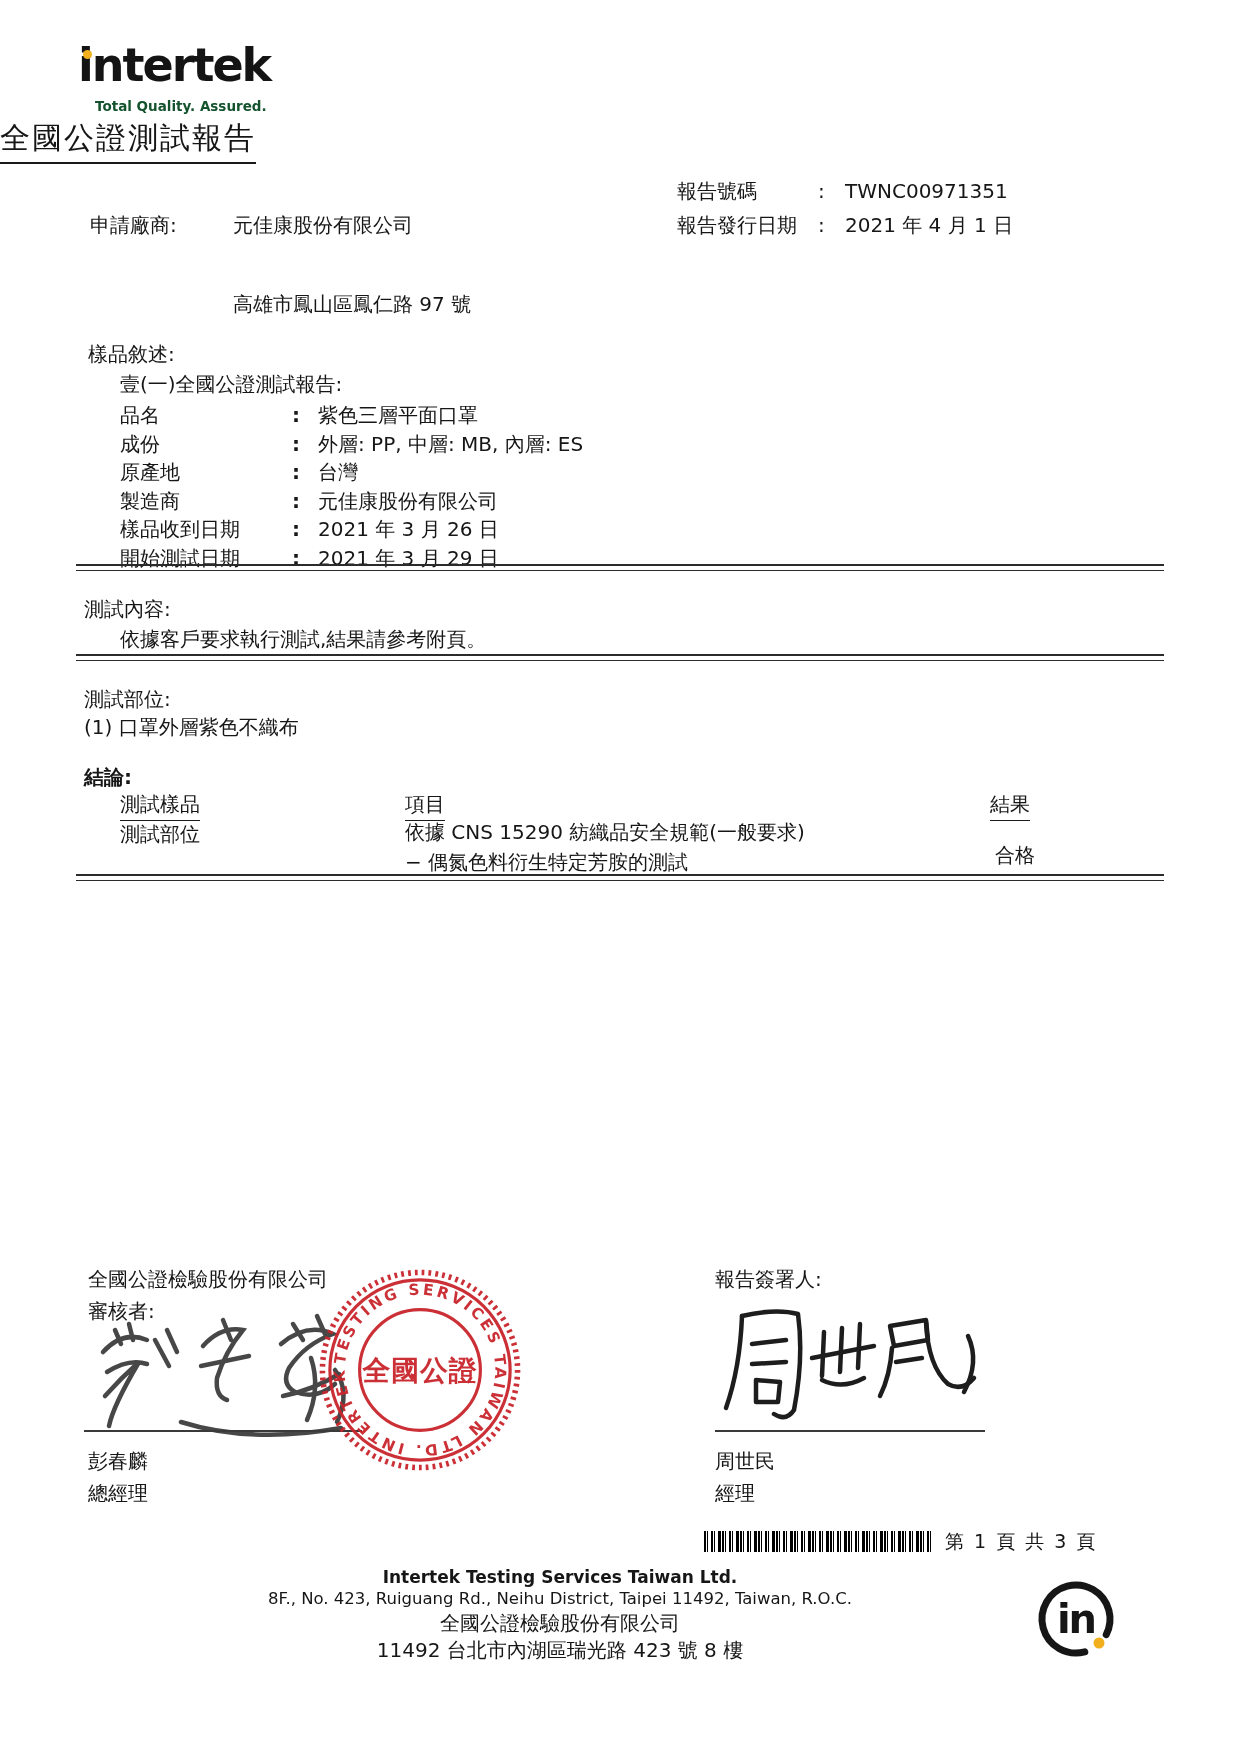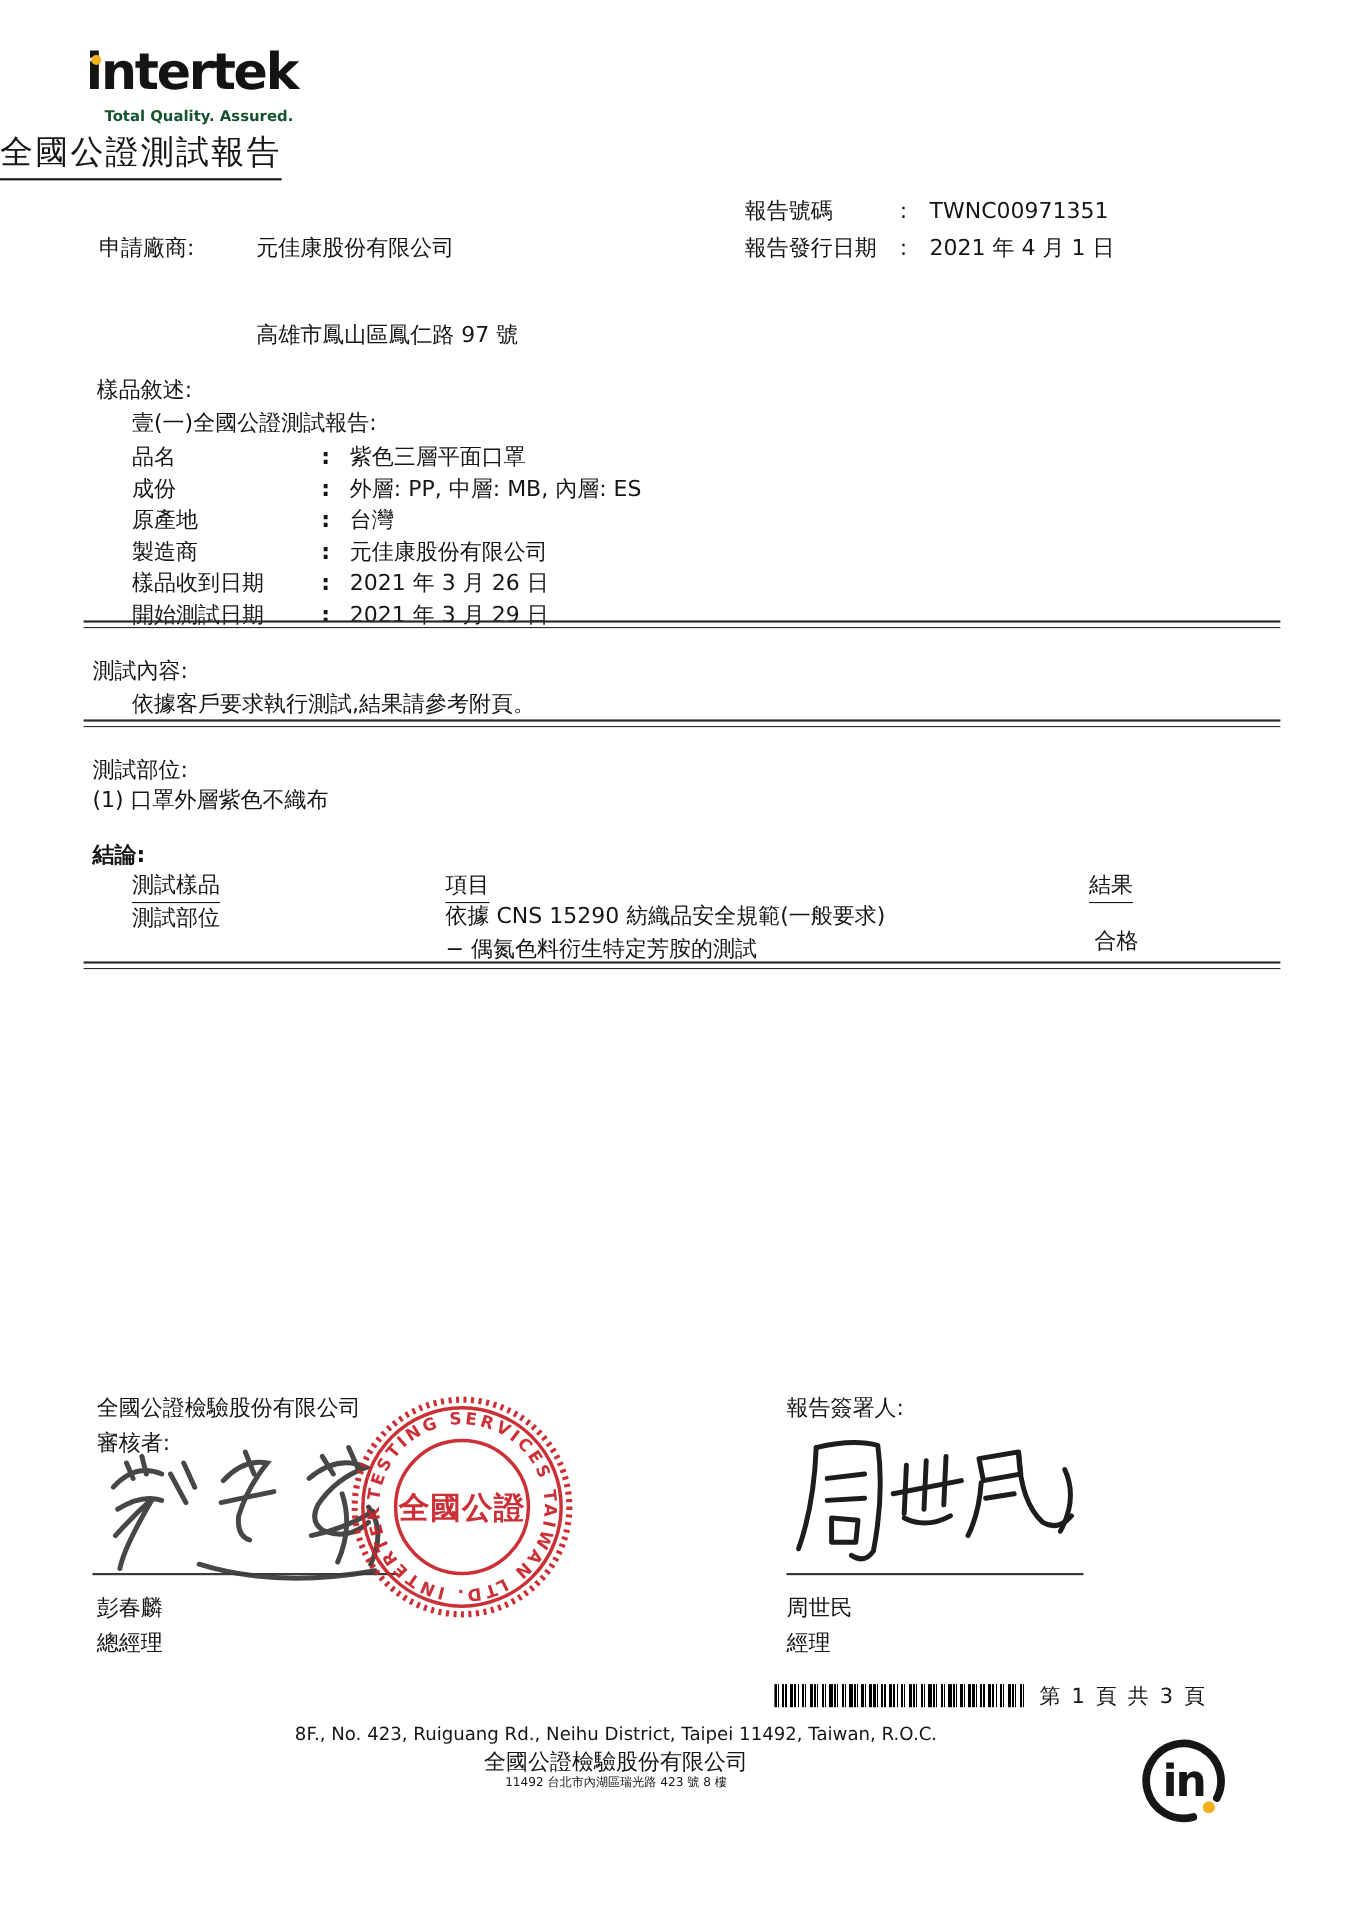--- a/index.html
+++ b/index.html
@@ -62,21 +62,21 @@
   .stamp{left:315px;top:1265px;opacity:.95;}
   
   .barcode{left:704px;top:1531px;width:228px;height:21px;
     background:repeating-linear-gradient(90deg,#000 0 2px,#fff 2px 3px,#000 3px 4px,#fff 4px 7px,#000 7px 9px,#fff 9px 10px,#000 10px 11px,#fff 11px 14px,#000 14px 17px,#fff 17px 18px);}
   .pageinfo{left:945px;top:1529px;font-size:19px;letter-spacing:2px;}
   
   .footer{left:0;top:1566px;width:1120px;text-align:center;line-height:1.32;}
   .f1{font-size:17px;font-weight:bold;}
   .f2{font-size:16.5px;}
   .f3{font-size:20px;}
-  .f4{font-size:11px;}
+  .f4{font-size:20px;}
   .f5{font-size:16px;}
   .roundel{left:1033px;top:1576px;}
 </style>
 </head>
 <body>
 
 <div class="page">
 
   <div class="abs logo">
     <span>intertek</span>
@@ -218,20 +218,21 @@
 
   <div class="abs t20 so-lname">彭春麟</div>
   <div class="abs t20 so-ltitle">總經理</div>
   <div class="abs t20 so-rname">周世民</div>
   <div class="abs t20 so-rtitle">經理</div>
 
   <div class="abs barcode"></div>
   <div class="abs pageinfo">第 1 頁 共 3 頁</div>
 
   <div class="abs footer">
+    <div class="f1">Intertek Testing Services Taiwan Ltd.</div>
     <div class="f2">8F., No. 423, Ruiguang Rd., Neihu District, Taipei 11492, Taiwan, R.O.C.</div>
     <div class="f3">全國公證檢驗股份有限公司</div>
     <div class="f4">11492 台北市內湖區瑞光路 423 號 8 樓</div>
   </div>
 
   <svg class="abs roundel" width="86" height="86" viewBox="0 0 86 86">
     <circle cx="43" cy="43" r="34" fill="none" stroke="#161616" stroke-width="7" stroke-dasharray="185 29" transform="rotate(75 43 43)" stroke-linecap="round"></circle>
     <circle cx="66" cy="67" r="5.5" fill="#f2b01e"></circle>
     <text x="43" y="57" text-anchor="middle" font-size="40" font-weight="bold" fill="#161616" letter-spacing="-2" font-family="DejaVu Sans, sans-serif">in</text>
   </svg>

